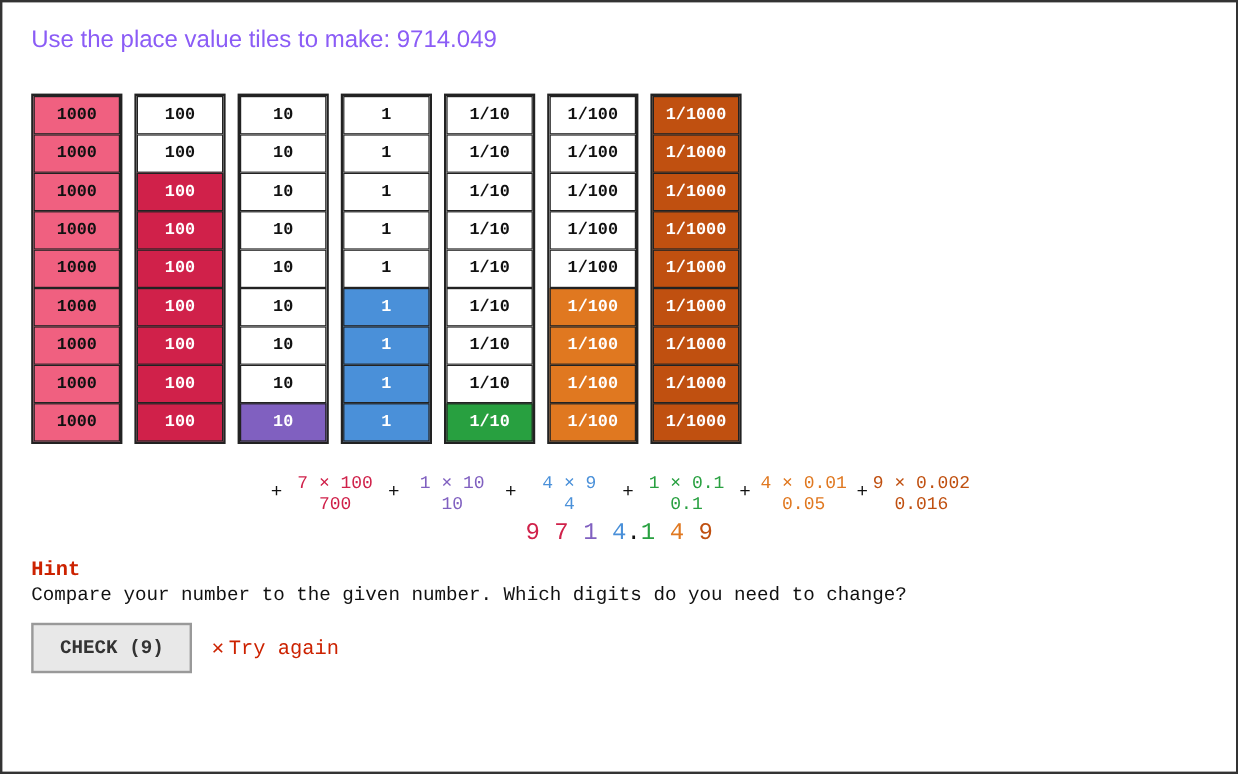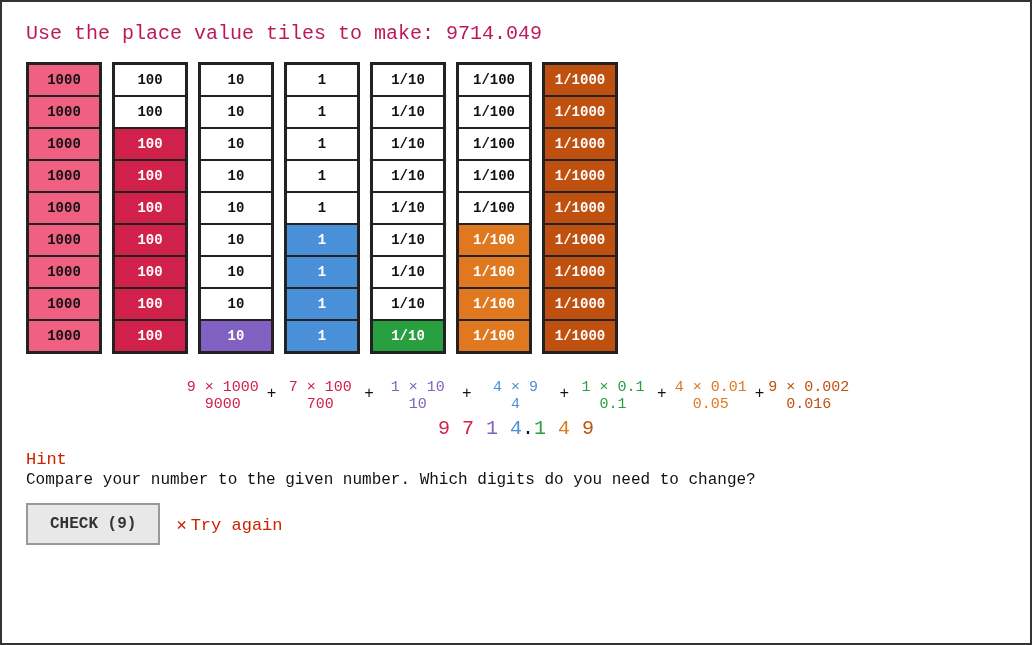--- a/index.html
+++ b/index.html
@@ -14,23 +14,23 @@
     .page {
       width: 1032px;
       height: 645px;
       background: white;
       border: 2px solid #333;
       padding: 20px 24px;
       position: relative;
     }
     .title {
       font-size: 20px;
-      font-family: Liberation Mono, monospace;
-      margin-bottom: 17px;
-      color: #be185d;
+      font-family: Liberation Sans, sans-serif;
+      margin-bottom: 33px;
+      color: #8b5cf6;
     }
     .tiles-area {
       display: flex;
       flex-direction: row;
       gap: 10px;
       align-items: flex-start;
       margin-bottom: 8px;
     }
     .tile-column {
       display: flex;
@@ -74,21 +74,21 @@
       color: #111;
       margin: 0 2px;
       line-height: 2;
       padding-top: 10px;
     }
     .hint-section {
       margin-top: 10px;
     }
     .hint-title {
       color: #cc2200;
-      font-weight: normal;
+      font-weight: bold;
       font-size: 17px;
       font-family: 'Courier New', monospace;
     }
     .hint-text {
       font-size: 16px;
       font-family: 'Courier New', monospace;
       color: #111;
       margin-top: 2px;
     }
     .bottom-row {
@@ -217,24 +217,20 @@
           <div class="tile" style="background: rgb(192, 80, 16); color: white;">1/1000</div>
           <div class="tile" style="background: rgb(192, 80, 16); color: white;">1/1000</div>
           <div class="tile" style="background: rgb(192, 80, 16); color: white;">1/1000</div>
           <div class="tile" style="background: rgb(192, 80, 16); color: white;">1/1000</div>
         </div>
       </div>
     </div>
 
   <div class="equations-row" id="equations-row">
   <div style="display: flex; align-items: flex-end; justify-content: center; gap: 2px; margin-top: 6px;">
-        <div class="eq-item">
-          <div style="color: rgb(208, 33, 74); font-family: &quot;Courier New&quot;, monospace; font-size: 15px;">9 × 1000</div>
-          <div style="color: rgb(208, 33, 74); font-family: &quot;Courier New&quot;, monospace; font-size: 15px;">9000</div>
-        </div>
         <div class="plus-sign" style="font-size: 16px; margin-bottom: 1px; padding-bottom: 2px;">+</div>
         <div class="eq-item">
           <div style="color: rgb(208, 33, 74); font-family: &quot;Courier New&quot;, monospace; font-size: 15px;">7 × 100</div>
           <div style="color: rgb(208, 33, 74); font-family: &quot;Courier New&quot;, monospace; font-size: 15px;">700</div>
         </div>
         <div class="plus-sign" style="font-size: 16px; margin-bottom: 1px; padding-bottom: 2px;">+</div>
         <div class="eq-item">
           <div style="color: rgb(128, 96, 192); font-family: &quot;Courier New&quot;, monospace; font-size: 15px;">1 × 10</div>
           <div style="color: rgb(128, 96, 192); font-family: &quot;Courier New&quot;, monospace; font-size: 15px;">10</div>
         </div>

